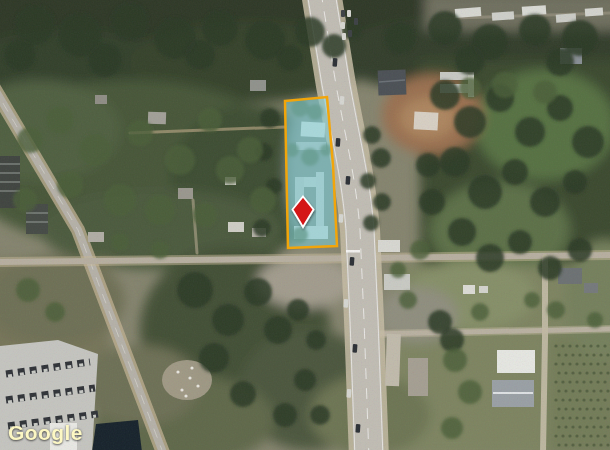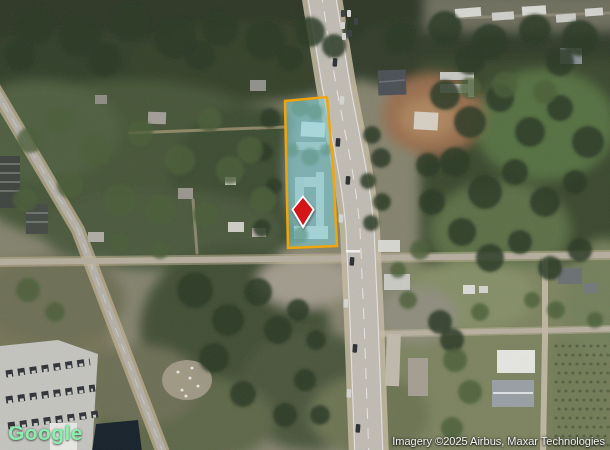--- a/index.html
+++ b/index.html
@@ -3,21 +3,21 @@
 <meta charset="utf-8">
 <style>
   html,body{margin:0;padding:0;background:#222;}
   .stage{
     position:relative;width:610px;height:450px;overflow:hidden;
     font-family:"Liberation Sans",sans-serif;background:#6b6b55;
     user-select:none;
   }
   .stage svg{display:block;}
   .google{
-    position:absolute;left:8px;bottom:5px;color:#86efac;
+    position:absolute;left:8px;bottom:5px;color:#fef9c3;
     font-size:21px;font-weight:700;letter-spacing:.4px;opacity:.96;
     text-shadow:0 1px 2px rgba(0,0,0,.55),0 0 3px rgba(0,0,0,.35);
   }
   .attr{
     position:absolute;right:5px;bottom:3px;color:#f1f1f1;font-size:11px;
     text-shadow:0 0 3px rgba(0,0,0,.95),0 1px 2px rgba(0,0,0,.85);
   }
 </style>
 </head>
 <body>
@@ -397,14 +397,13 @@
 
     <rect width="610" height="450" filter="url(#grain)" opacity=".13" style="mix-blend-mode:multiply"></rect>
     <rect width="610" height="450" filter="url(#grain)" opacity=".06" style="mix-blend-mode:screen"></rect>
 
     <polygon points="285,101 327,97 333,165 337,246 288,248" fill="rgba(126,205,214,0.55)" stroke="#f2a50a" stroke-width="2.5"></polygon>
 
     <path filter="url(#pinShadow)" d="M303,196.5 L313.5,209.5 L303,227 L292.5,209.5 Z" fill="#d41217" stroke="#ffffff" stroke-width="1.8"></path>
   </svg>
 
   <div class="google">Google</div>
-  <div class="attr">Imagery ©2025 Airbus, Maxar Technologies</div>
 </div>
 
 </body></html>

